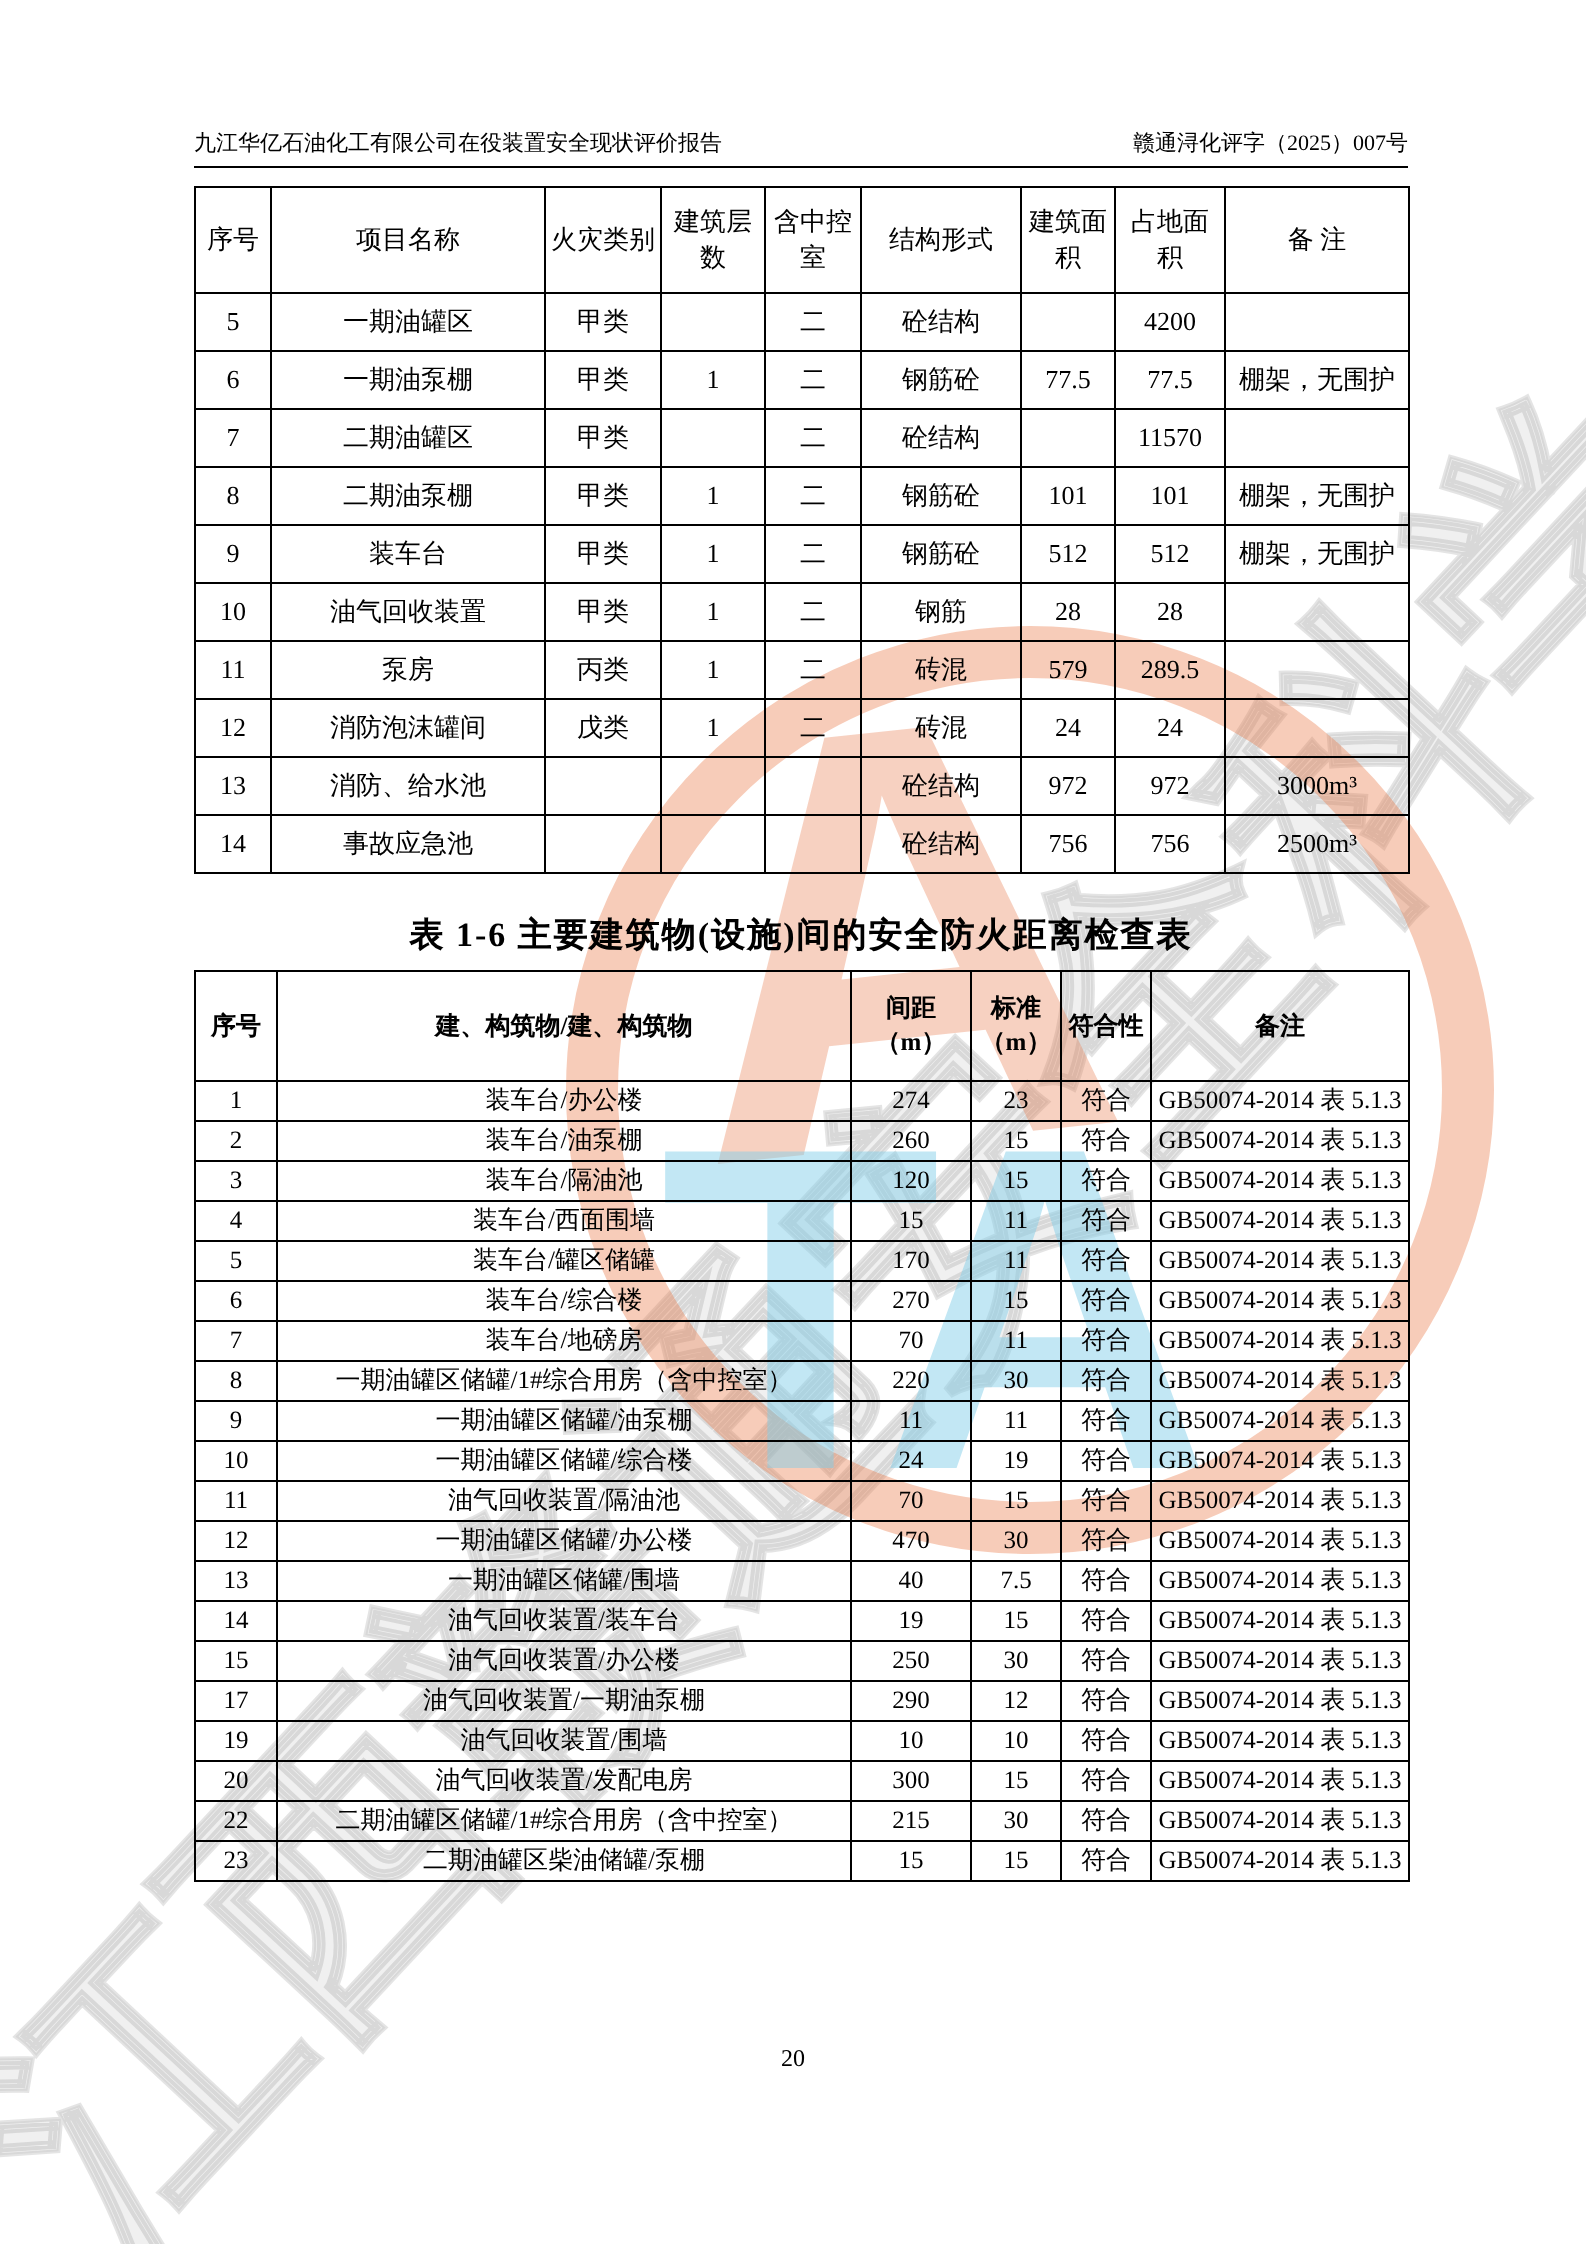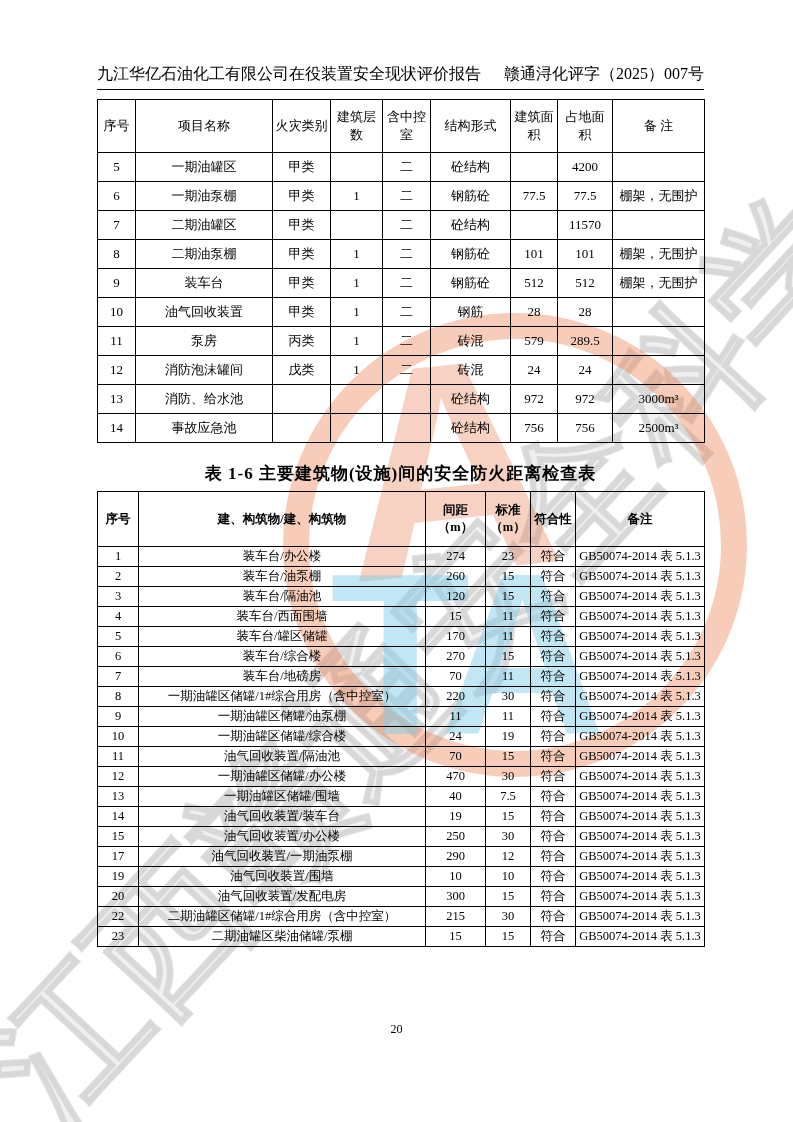--- a/index.html
+++ b/index.html
@@ -28,21 +28,21 @@
     font-size:150px;white-space:nowrap;font-weight:bold;
     transform:rotate(-47deg);
     color:rgba(130,130,130,0.12);
     -webkit-text-stroke:2px rgba(130,130,130,0.22);
     font-family:"Liberation Serif",serif;
   }
   
   .content{position:absolute;left:97px;top:64px;width:607px;z-index:1;}
   .page-header{
     display:flex;justify-content:space-between;align-items:flex-end;
-    border-bottom:1.5px solid #000;padding-bottom:4px;font-size:16px;
+    border-bottom:1.5px solid #000;padding-bottom:4px;font-size:11px;
     margin-bottom:9px;
   }
   table{border-collapse:collapse;table-layout:fixed;width:607px;background:transparent;}
   th,td{
     border:1px solid #000;text-align:center;vertical-align:middle;
     padding:0 2px;overflow:hidden;word-break:break-all;
   }
   .t1{font-size:13px;}
   .t1 th{height:52px;font-weight:normal;}
   .t1 td{height:28px;}

